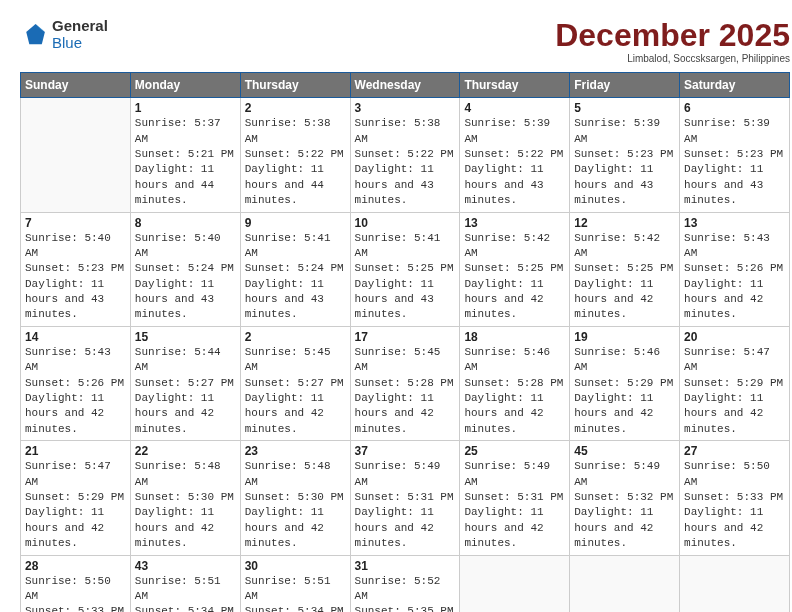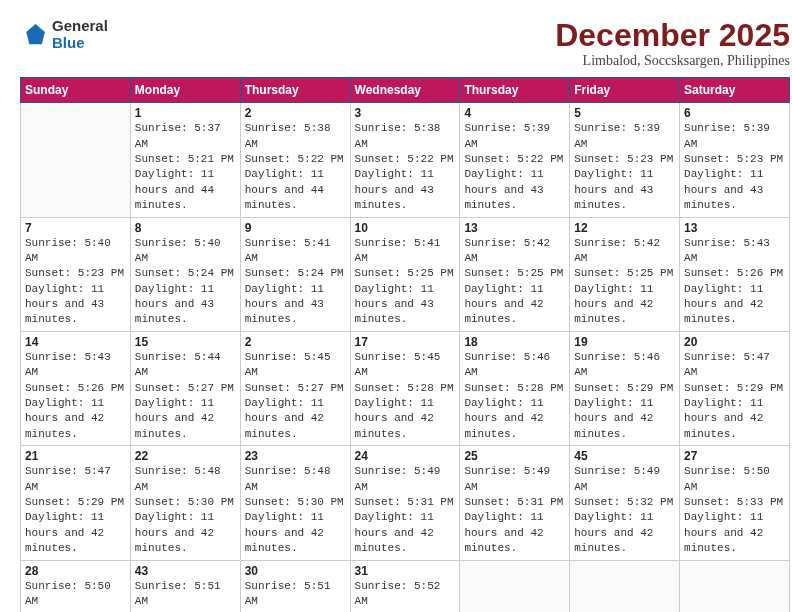--- a/index.html
+++ b/index.html
@@ -33,50 +33,49 @@
       flex-direction: column;
       line-height: 1.1;
     }
     .logo-general {
       font-size: 15px;
       font-weight: bold;
       color: #333;
     }
     .logo-blue {
       font-size: 15px;
-      font-weight: bold;
+      font-weight: normal;
       color: #1a6bb5;
     }
     .logo-icon {
       width: 28px;
       height: 28px;
     }
     .title-block {
       text-align: right;
     }
     .main-title {
       font-size: 32px;
       font-weight: bold;
       color: #7f1d1d;
       line-height: 1.1;
     }
     .subtitle {
-      font-size: 14px;
+      font-size: 10px;
       color: #444;
-      font-family: Liberation Serif, serif;
     }
     .calendar {
       flex: 1;
       border: 1px solid #ccc;
       border-collapse: collapse;
       width: 100%;
       table-layout: fixed;
     }
     .calendar th {
-      background-color: #be185d;
+      background-color: #737373;
       color: #fff;
       font-size: 12px;
       font-weight: bold;
       padding: 5px 4px;
       text-align: left;
       border: 1px solid #1a5a9a;
     }
     .calendar td {
       vertical-align: top;
       border: 1px solid #ccc;
@@ -231,21 +230,21 @@
           </td>
           <td>
             <span class="day-num">22</span>
             <div class="day-info">Sunrise: 5:48 AM<br>Sunset: 5:30 PM<br>Daylight: 11 hours and 42 minutes.</div>
           </td>
           <td>
             <span class="day-num">23</span>
             <div class="day-info">Sunrise: 5:48 AM<br>Sunset: 5:30 PM<br>Daylight: 11 hours and 42 minutes.</div>
           </td>
           <td>
-            <span class="day-num">24</span>
+            <span class="day-num">37</span>
             <div class="day-info">Sunrise: 5:49 AM<br>Sunset: 5:31 PM<br>Daylight: 11 hours and 42 minutes.</div>
           </td>
           <td>
             <span class="day-num">25</span>
             <div class="day-info">Sunrise: 5:49 AM<br>Sunset: 5:31 PM<br>Daylight: 11 hours and 42 minutes.</div>
           </td>
           <td>
             <span class="day-num">45</span>
             <div class="day-info">Sunrise: 5:49 AM<br>Sunset: 5:32 PM<br>Daylight: 11 hours and 42 minutes.</div>
           </td>

